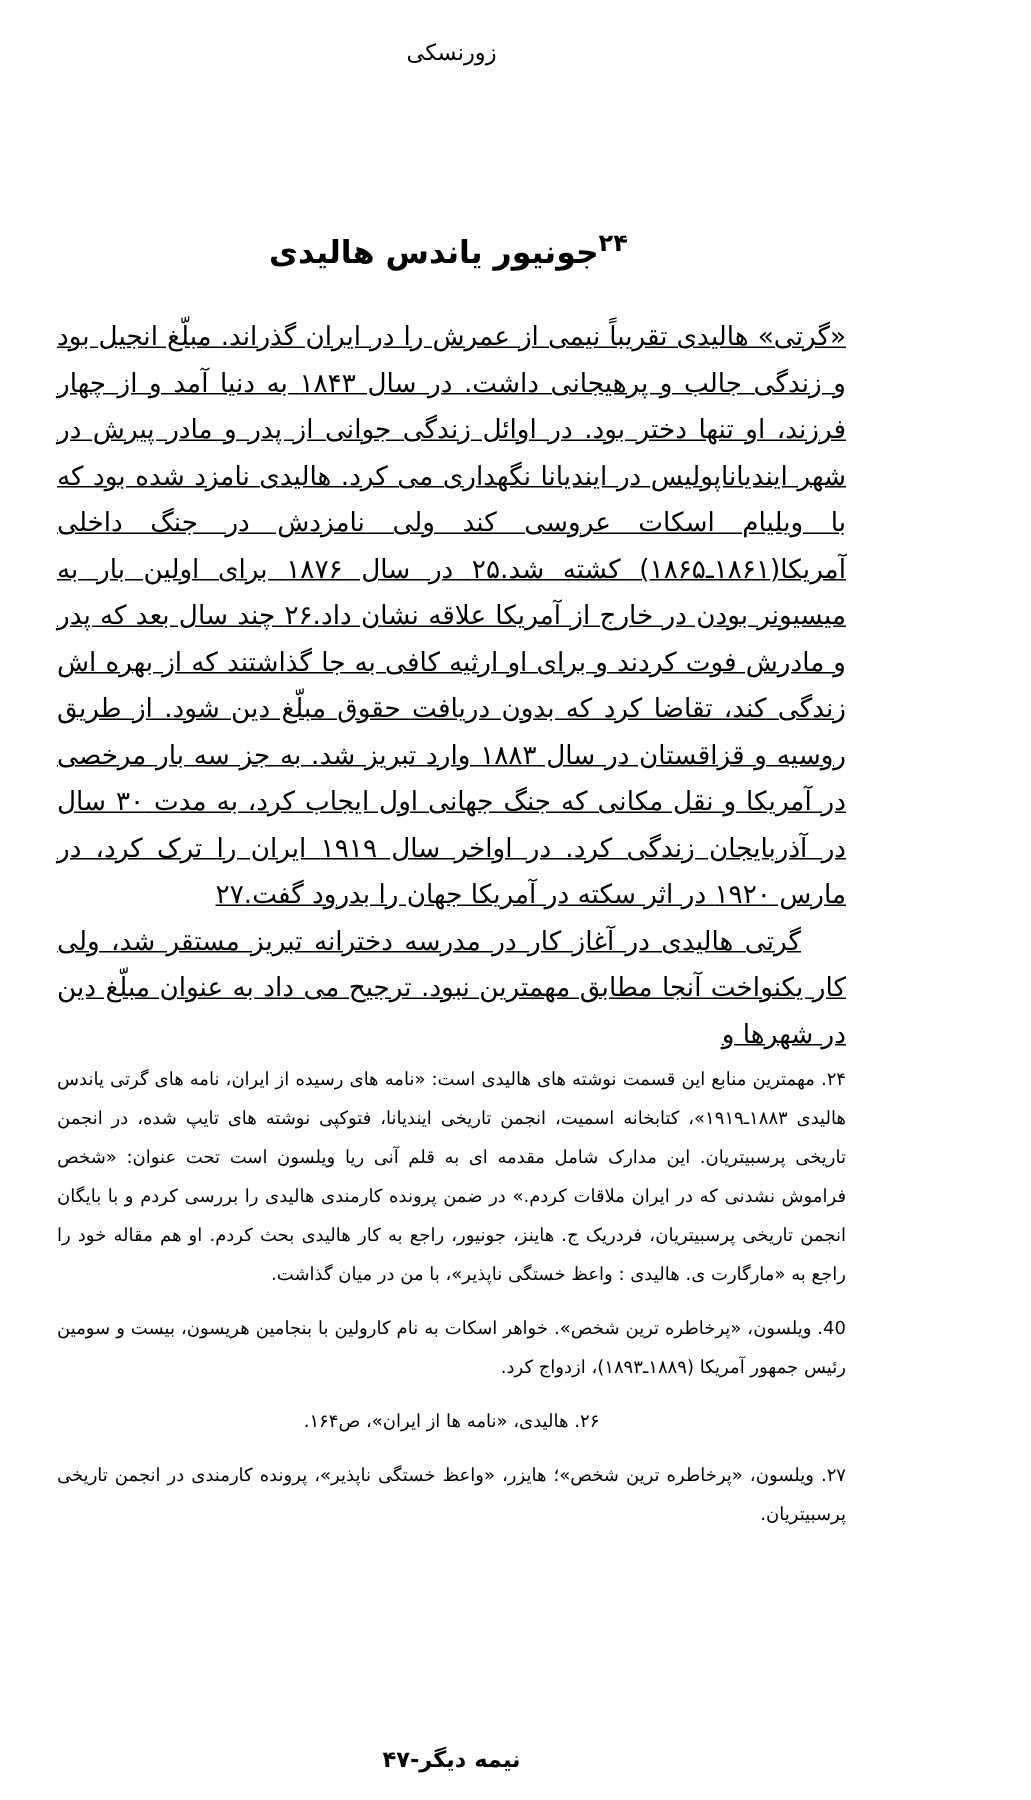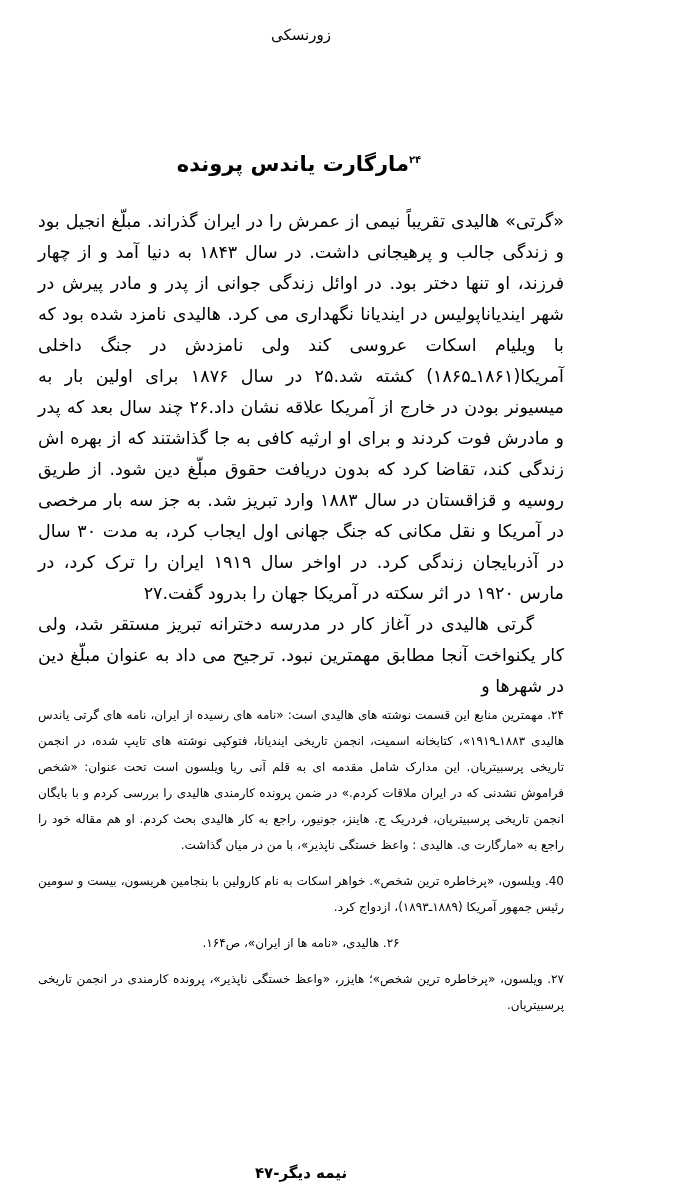--- a/index.html
+++ b/index.html
@@ -29,36 +29,37 @@
     padding-top: 26px;
     letter-spacing: 0.5px;
   }
   .title {
     text-align: center;
     font-size: 21px;
     margin-top: 108px;
     direction: rtl;
   }
   .title .sup {
-    font-size: 10px;
+    font-size: 16px;
     vertical-align: super;
     margin-right: 4px;
   }
   .body-text {
     margin-top: 30px;
     font-size: 17.5px;
     line-height: 31px;
     text-align: justify;
     text-align-last: right;
     direction: rtl;
     padding: 0 8px;
   }
   .body-text p {
     margin: 0 0 0 0;
     text-indent: 0;
+    text-decoration: underline;
   }
   .body-text p.indent {
     text-indent: 30px;
   }
   .notes {
     font-size: 12px;
     line-height: 26px;
     direction: rtl;
     text-align: justify;
     text-align-last: right;
@@ -81,21 +82,21 @@
     direction: rtl;
   }
 </style>
 </head>
 <body>
 
 <div class="page">
 
   <div class="running-head">زورنسکی</div>
 
-  <h1 class="title"><span class="sup">۲۴</span><span>مارگارت یاندس پرونده</span></h1>
+  <h1 class="title"><span class="sup">۲۴</span><span>جونیور یاندس هالیدی</span></h1>
 
   <div class="body-text">
     <p>«گرتی» هالیدی تقریباً نیمی از عمرش را در ایران گذراند. مبلّغ انجیل بود و زندگی جالب و پرهیجانی داشت. در سال ۱۸۴۳ به دنیا آمد و از چهار فرزند، او تنها دختر بود. در اوائل زندگی جوانی از پدر و مادر پیرش در شهر ایندیاناپولیس در ایندیانا نگهداری می کرد. هالیدی نامزد شده بود که با ویلیام اسکات عروسی کند ولی نامزدش در جنگ داخلی آمریکا(۱۸۶۱ـ۱۸۶۵) کشته شد.۲۵ در سال ۱۸۷۶ برای اولین بار به میسیونر بودن در خارج از آمریکا علاقه نشان داد.۲۶ چند سال بعد که پدر و مادرش فوت کردند و برای او ارثیه کافی به جا گذاشتند که از بهره اش زندگی کند، تقاضا کرد که بدون دریافت حقوق مبلّغ دین شود. از طریق روسیه و قزاقستان در سال ۱۸۸۳ وارد تبریز شد. به جز سه بار مرخصی در آمریکا و نقل مکانی که جنگ جهانی اول ایجاب کرد، به مدت ۳۰ سال در آذربایجان زندگی کرد. در اواخر سال ۱۹۱۹ ایران را ترک کرد، در مارس ۱۹۲۰ در اثر سکته در آمریکا جهان را بدرود گفت.۲۷</p>
     <p class="indent">گرتی هالیدی در آغاز کار در مدرسه دخترانه تبریز مستقر شد، ولی کار یکنواخت آنجا مطابق مهمترین نبود. ترجیح می داد به عنوان مبلّغ دین در شهرها و</p>
   </div>
 
   <div class="notes">
     <p>۲۴. مهمترین منابع این قسمت نوشته های هالیدی است: «نامه های رسیده از ایران، نامه های گرتی یاندس هالیدی ۱۸۸۳ـ۱۹۱۹»، کتابخانه اسمیت، انجمن تاریخی ایندیانا، فتوکپی نوشته های تایپ شده، در انجمن تاریخی پرسبیتریان. این مدارک شامل مقدمه ای به قلم آنی ریا ویلسون است تحت عنوان: «شخص فراموش نشدنی که در ایران ملاقات کردم.» در ضمن پرونده کارمندی هالیدی را بررسی کردم و با بایگان انجمن تاریخی پرسبیتریان، فردریک ج. هاینز، جونیور، راجع به کار هالیدی بحث کردم. او هم مقاله خود را راجع به «مارگارت ی. هالیدی : واعظ خستگی ناپذیر»، با من در میان گذاشت.</p>
     <p>40. ویلسون، «پرخاطره ترین شخص». خواهر اسکات به نام کارولین با بنجامین هریسون، بیست و سومین رئیس جمهور آمریکا (۱۸۸۹ـ۱۸۹۳)، ازدواج کرد.</p>
     <p class="centered">۲۶. هالیدی، «نامه ها از ایران»، ص۱۶۴.</p>

